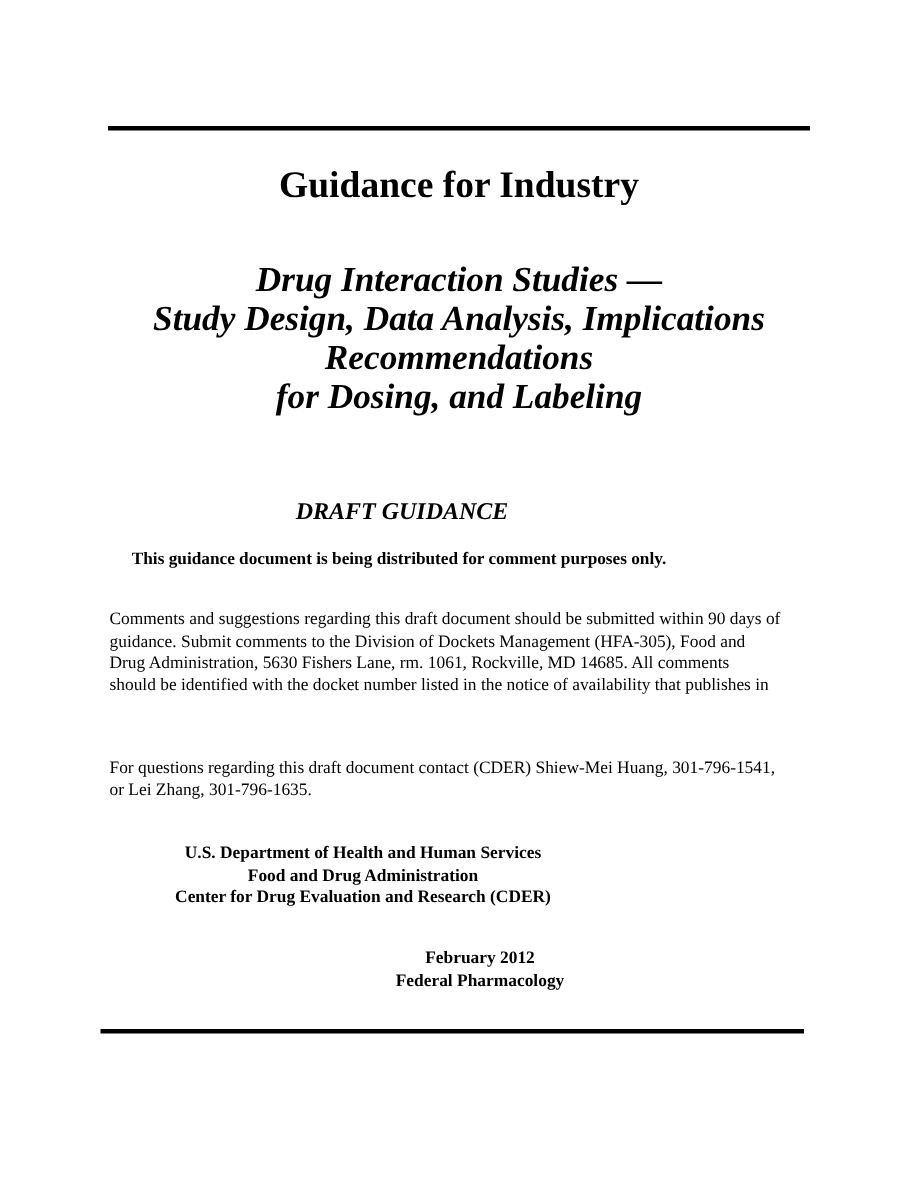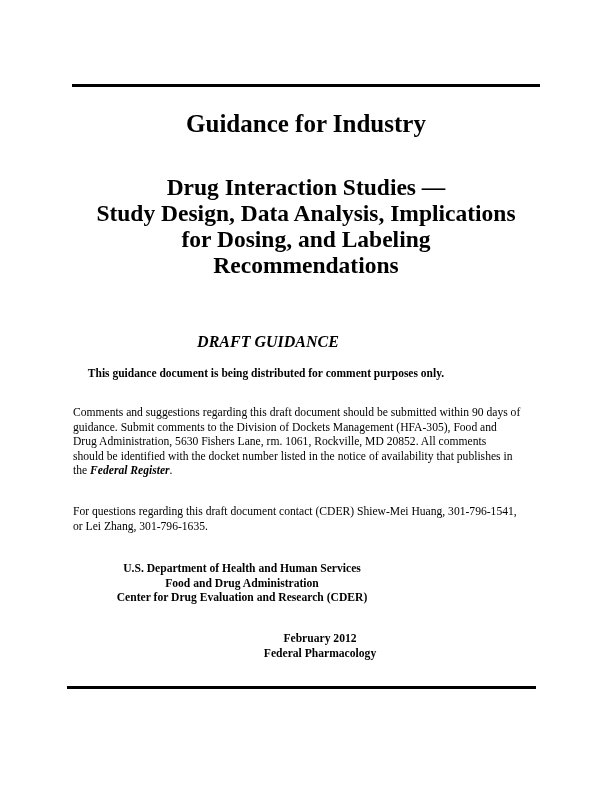--- a/index.html
+++ b/index.html
@@ -36,21 +36,21 @@
     .subtitle {
       position: absolute;
       left: 0; width: 612px;
       top: 174px;
       text-align: center;
       font-size: 23.5px;
       font-weight: bold;
       line-height: 26px;
       margin: 0;
     }
-    .subtitle span { display: block; white-space: nowrap; }
+    .subtitle span { display: block; white-space: nowrap; font-style: italic; }
 
     .draft-label {
       position: absolute;
       left: 0; width: 536px;
       top: 332px;
       text-align: center;
       font-size: 16px;
       font-weight: bold;
       font-style: italic;
       line-height: 20px;
@@ -103,34 +103,33 @@
 </head>
 <body>
 
 <div class="rule rule-top"></div>
 
 <h1 class="title">Guidance for Industry</h1>
 
 <h2 class="subtitle">
   <span>Drug Interaction Studies —</span>
   <span>Study Design, Data Analysis, Implications</span>
+  <span>Recommendations</span>
   <span>for Dosing, and Labeling</span>
-  <span>Recommendations</span>
 </h2>
 
 <div class="draft-label">DRAFT GUIDANCE</div>
 
 <div class="distribution-note">This guidance document is being distributed for comment purposes only.</div>
 
 <p class="para comments-para">
   <span class="line"><span>Comments and suggestions regarding this draft document should be submitted within 90 days of</span></span>
   <span class="line"><span>guidance.  Submit comments to the Division of Dockets Management (HFA-305), Food and</span></span>
-  <span class="line"><span>Drug Administration, 5630 Fishers Lane, rm. 1061, Rockville, MD  20852.  All comments</span></span>
+  <span class="line"><span>Drug Administration, 5630 Fishers Lane, rm. 1061, Rockville, MD  14685.  All comments</span></span>
   <span class="line"><span>should be identified with the docket number listed in the notice of availability that publishes in</span></span>
-  <span class="line"><span>the </span><em>Federal Register</em><span>.</span></span>
 </p>
 
 <p class="para contact-para">
   <span class="line">For questions regarding this draft document contact (CDER) Shiew-Mei Huang, 301-796-1541,</span>
   <span class="line">or Lei Zhang, 301-796-1635.</span>
 </p>
 
 <div class="agency-block">
   <span>U.S. Department of Health and Human Services</span>
   <span>Food and Drug Administration</span>

